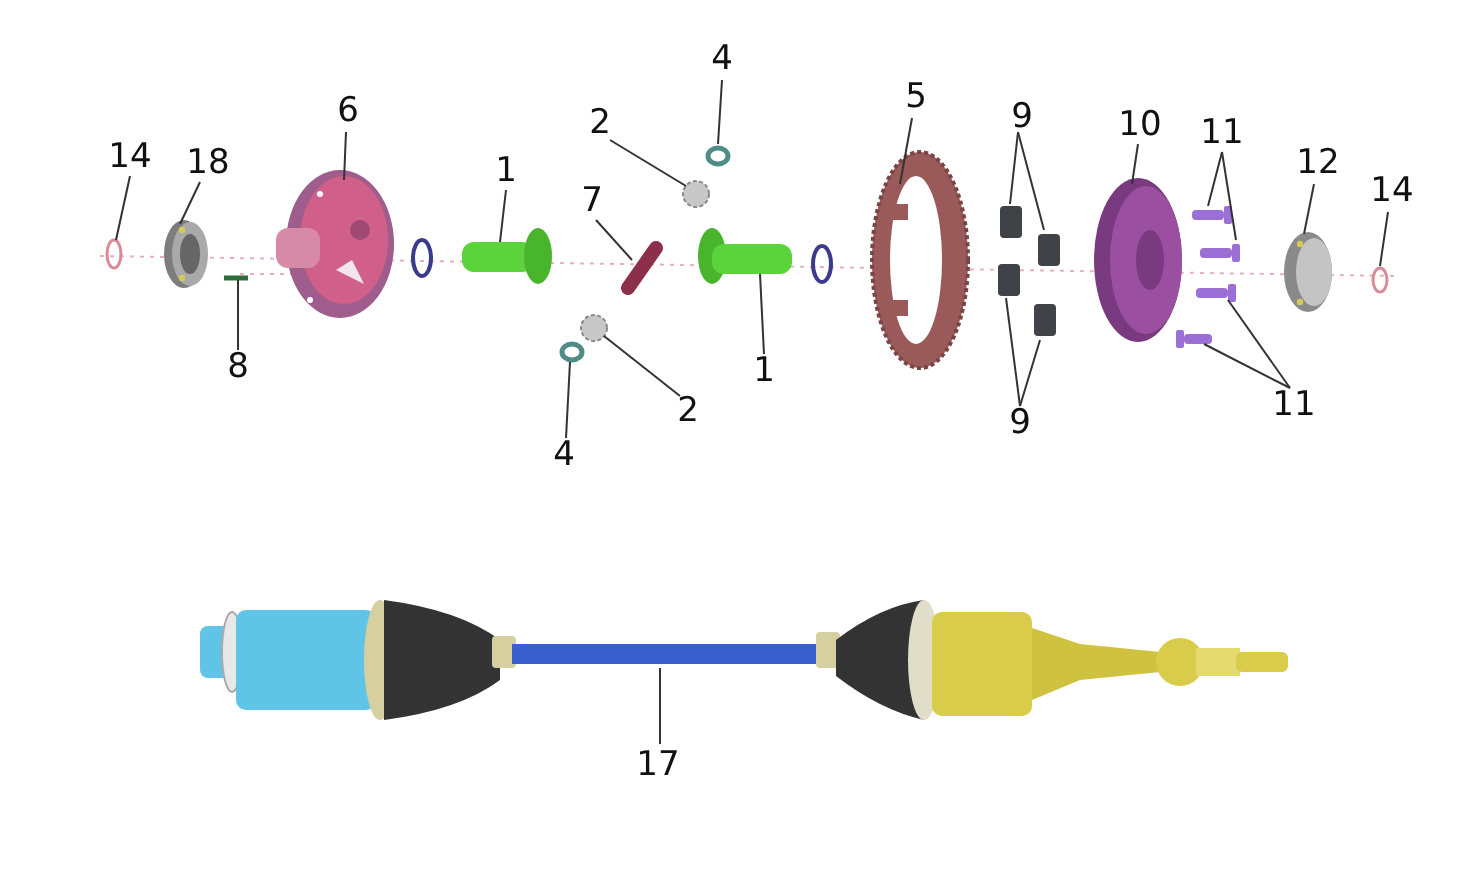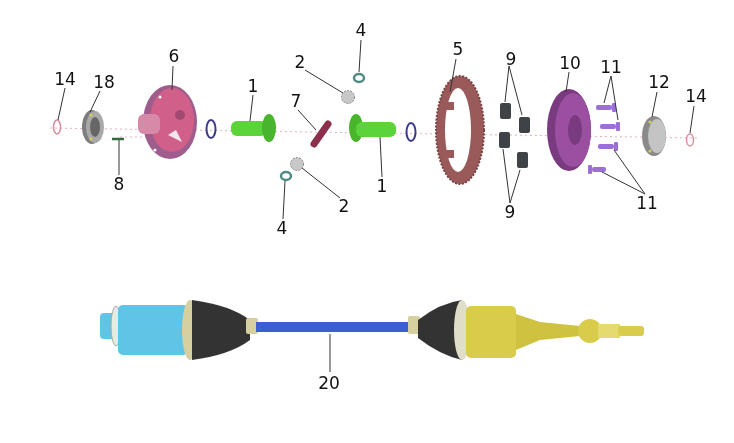--- a/index.html
+++ b/index.html
@@ -161,14 +161,14 @@
   <div class="callout" style="left:282px;top:228px">4</div>
   <div class="callout" style="left:382px;top:186px">1</div>
   <div class="callout" style="left:458px;top:49px">5</div>
   <div class="callout" style="left:511px;top:59px">9</div>
   <div class="callout" style="left:510px;top:212px">9</div>
   <div class="callout" style="left:570px;top:63px">10</div>
   <div class="callout" style="left:611px;top:67px">11</div>
   <div class="callout" style="left:647px;top:203px">11</div>
   <div class="callout" style="left:659px;top:82px">12</div>
   <div class="callout" style="left:696px;top:96px">14</div>
-  <div class="callout" style="left:329px;top:383px">20</div>
+  <div class="callout" style="left:329px;top:383px">17</div>
 </div>
 
 </body></html>

